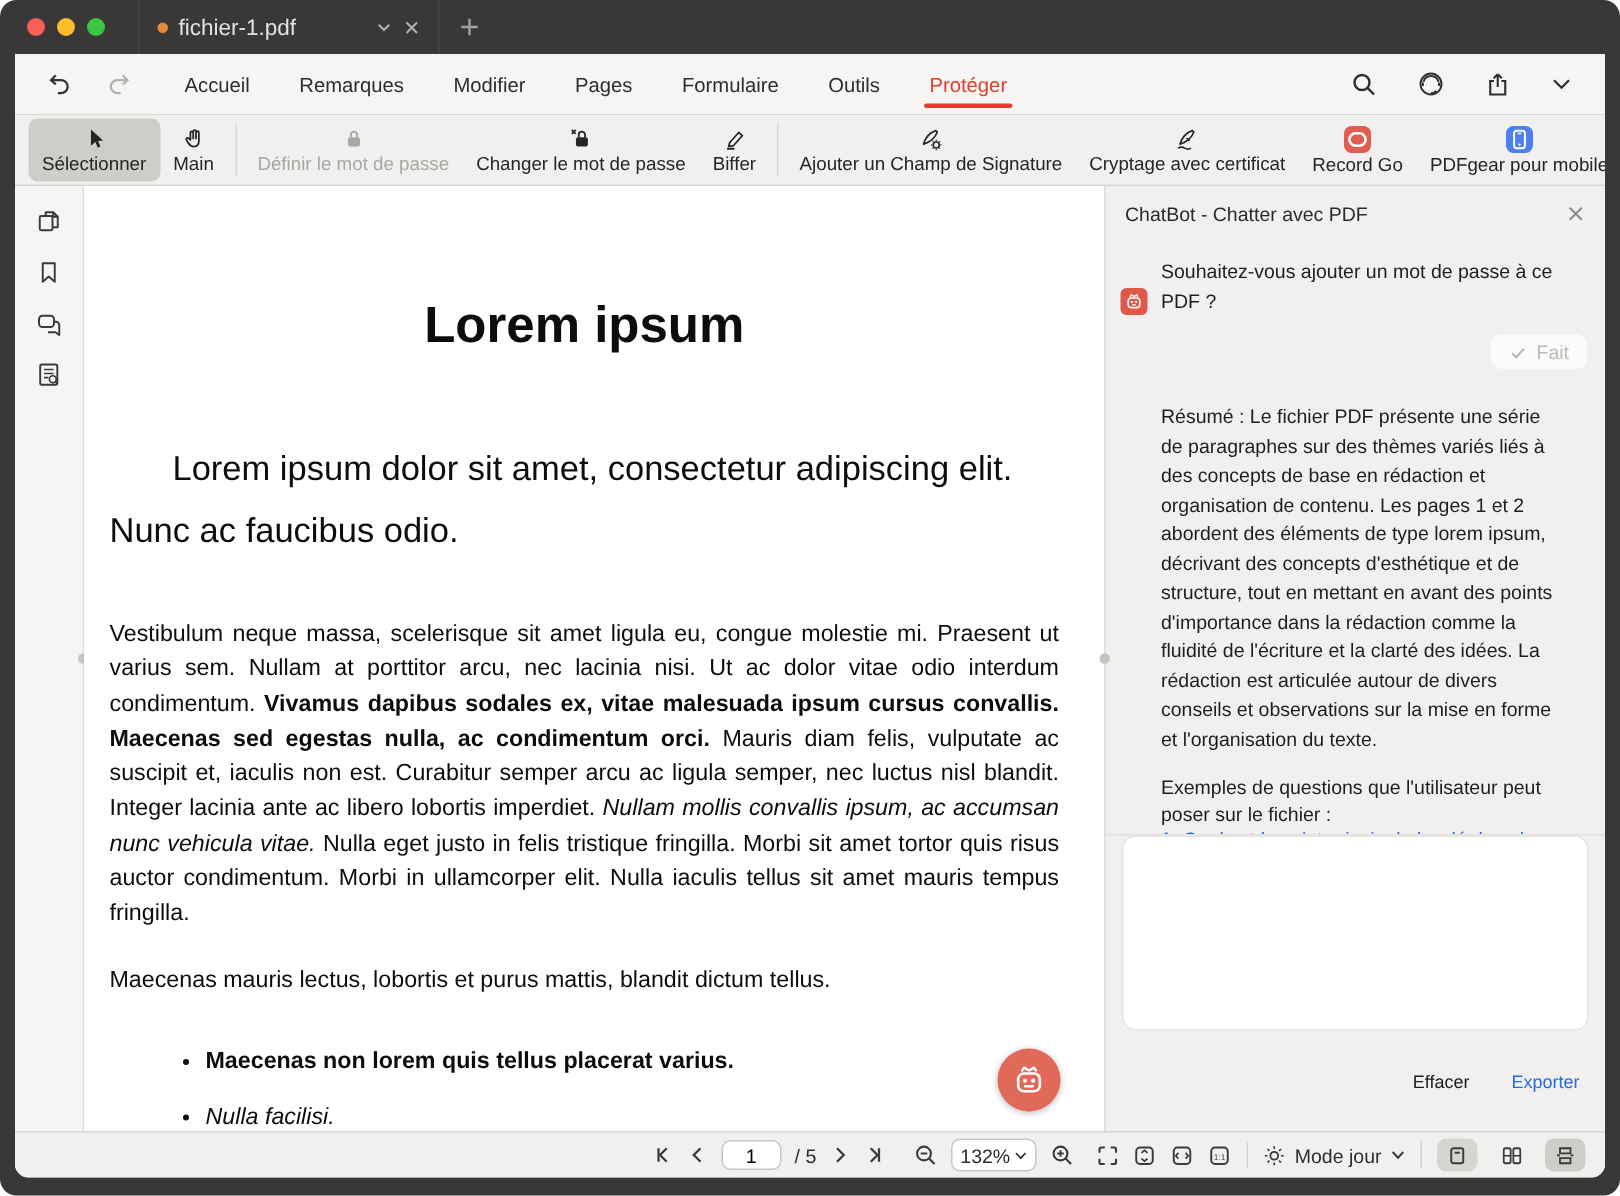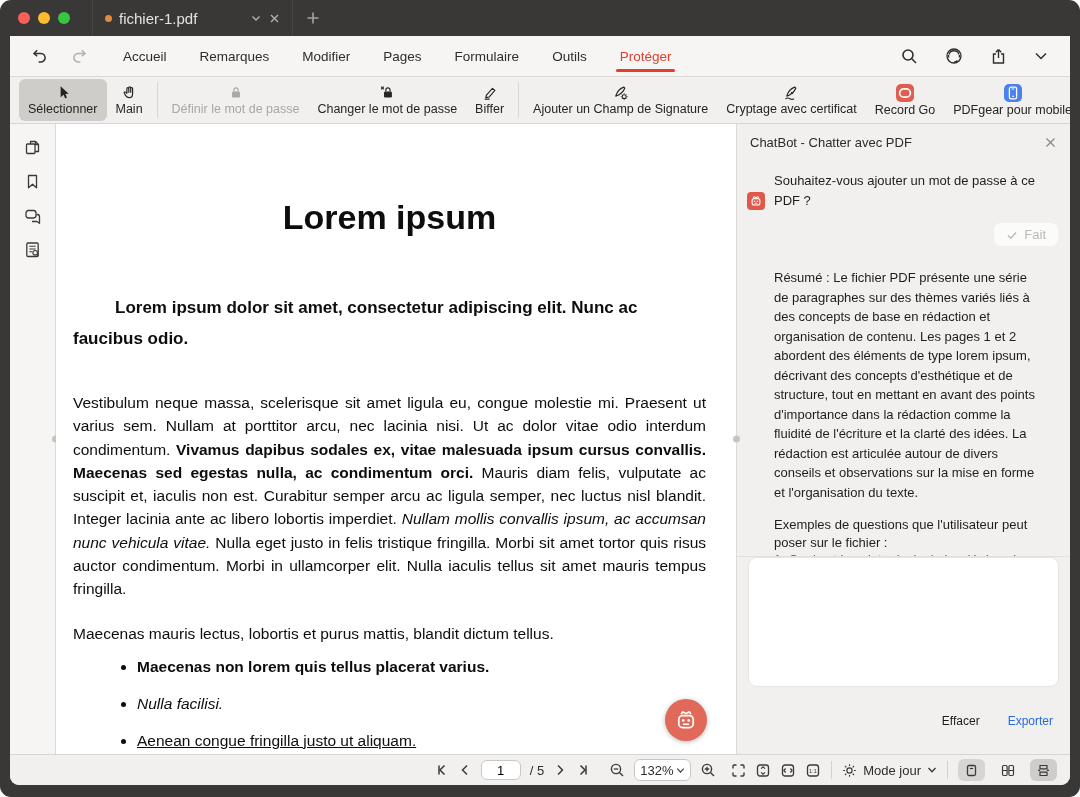--- a/index.html
+++ b/index.html
@@ -55,24 +55,24 @@
   .sb-btn{width:32px;height:29px;display:flex;align-items:center;justify-content:center;
     border-radius:6px;color:#3b3a39}
   .v-div{width:1px;background:#dddbd8;position:relative;flex:none}
   .handle{position:absolute;top:50%;left:-3px;width:7px;height:7px;border-radius:50%;
     background:#c7c5c2;transform:translateY(-50%)}
 
   
   .docarea{flex:1;background:#fff;position:relative;overflow:hidden;color:#0d0d0d;min-width:0}
   .docpage{padding:0 30px 0 17px}
   .doc-title{margin:74px 0 0;text-align:center;font-size:34px;font-weight:700}
-  .doc-sub{margin:55px 0 0;font-size:17px;font-weight:700;line-height:31px;text-indent:42px}
+  .doc-sub{margin:55px 0 0;font-size:23px;font-weight:400;line-height:41px;text-indent:42px}
   .doc-p{margin:37px 0 0;font-size:15.5px;line-height:23.3px;text-align:justify}
   .doc-p2{margin:21px 0 0;font-size:15.5px;line-height:23px}
-  .doc-ul{margin:10px 0 0;padding-left:64px;font-size:15.5px;line-height:23px}
+  .doc-ul{margin:31px 0 0;padding-left:64px;font-size:15.5px;line-height:23px}
   .doc-ul li{margin-bottom:14px}
   .robot-fab{position:absolute;right:29px;bottom:13px;width:42px;height:42px;border-radius:50%;
     background:#e0695a;display:flex;align-items:center;justify-content:center;
     box-shadow:0 1px 5px rgba(0,0,0,.28)}
 
   
   .chatpanel{width:333px;background:#f1f0ee;display:flex;flex-direction:column;font-size:13px;
     color:#1f1e1d;flex:none}
   .cp-header{height:37px;display:flex;align-items:center;padding:0 13px;color:#2c2b2a;flex:none}
   .cp-close{margin-left:auto;color:#8a8886}

